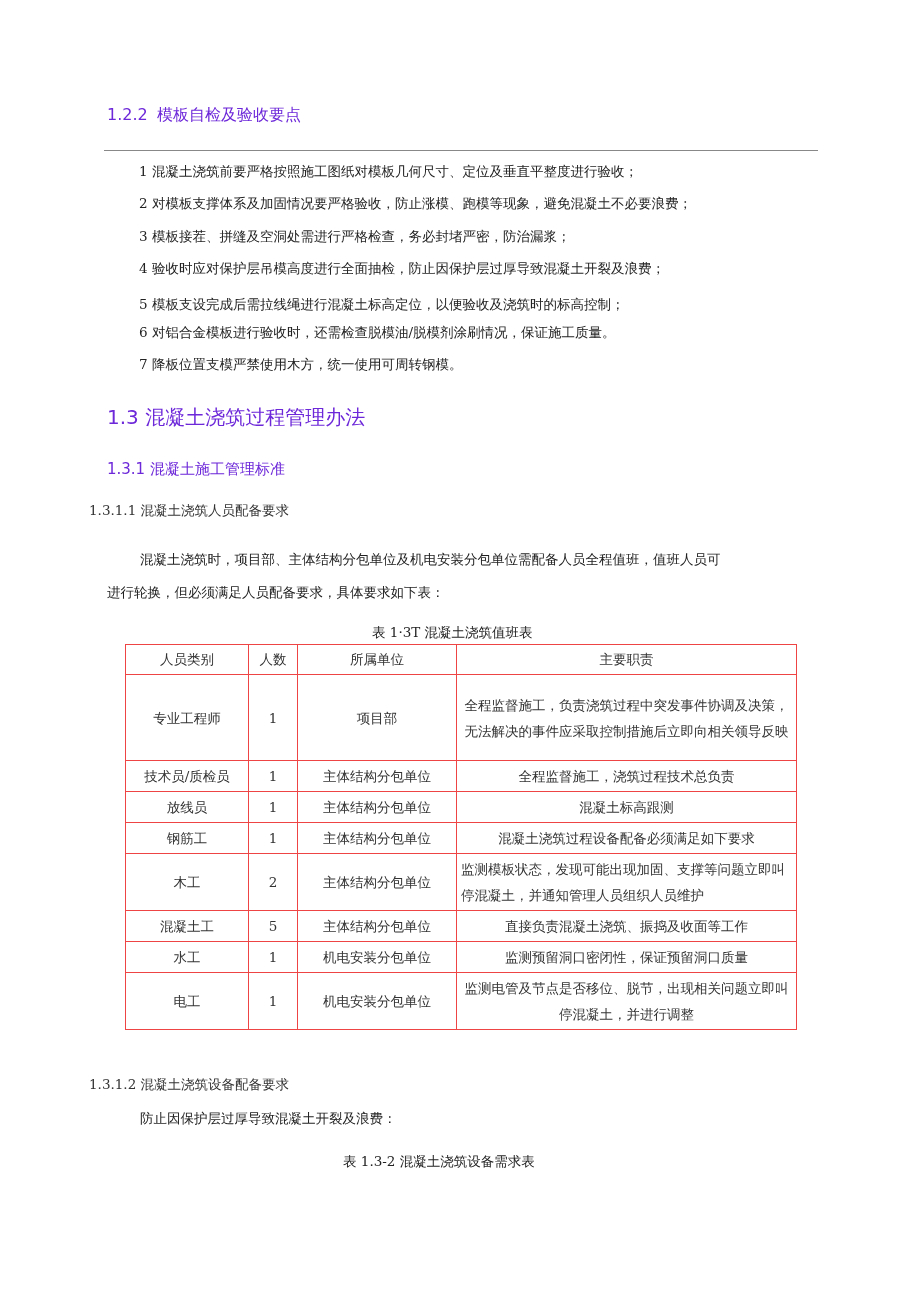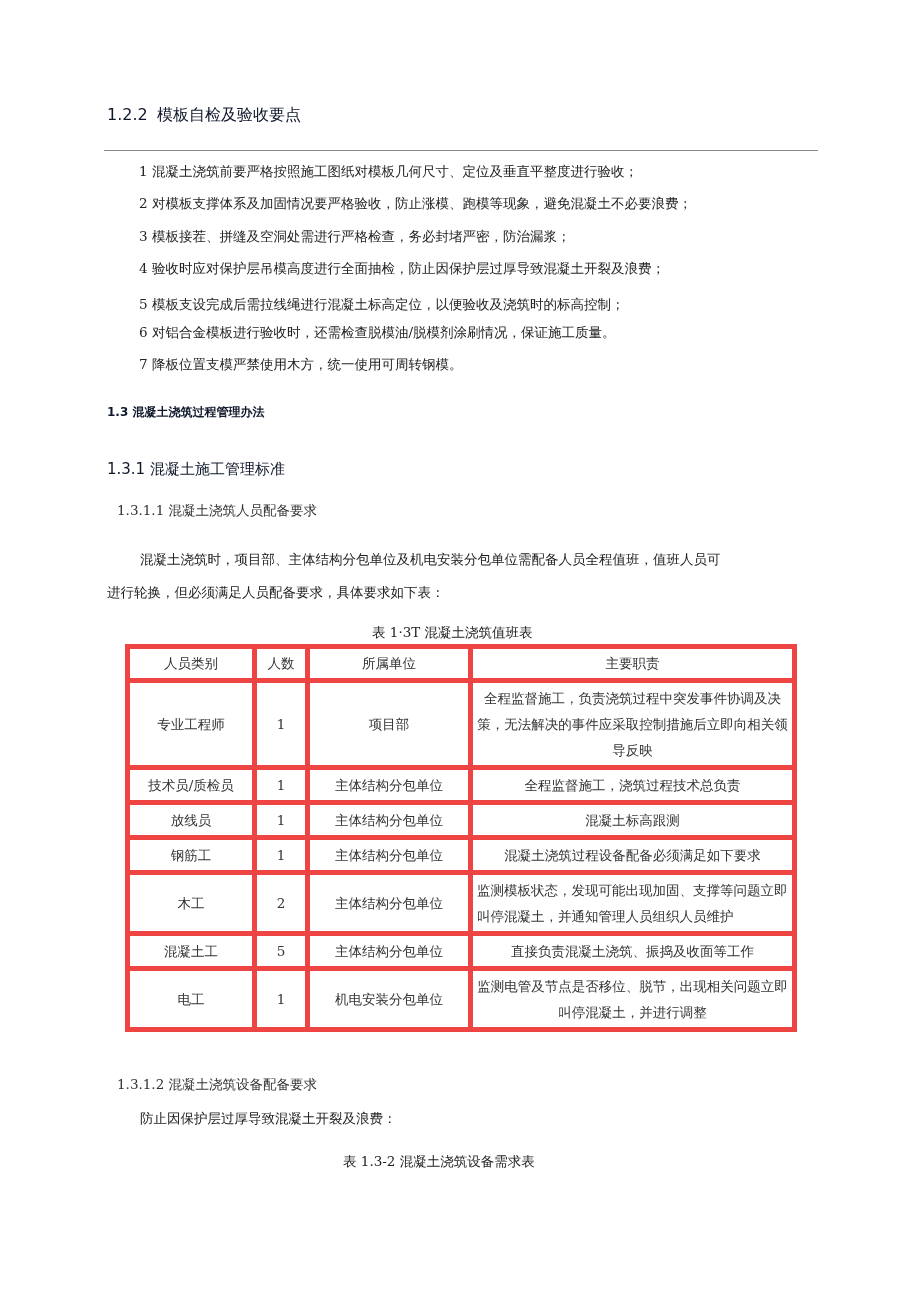--- a/index.html
+++ b/index.html
@@ -1,31 +1,31 @@
 <!DOCTYPE html>
 <html><head>
   <meta charset="utf-8">
   <style>
     html, body { margin: 0; padding: 0; background: #ffffff; }
     body { width: 920px; height: 1301px; position: relative; overflow: hidden;
       font-family: "DejaVu Serif", "Liberation Serif", serif; color: #222; }
     .abs { position: absolute; white-space: nowrap; }
-    .h-sans { font-family: "DejaVu Sans", "Liberation Sans", sans-serif; color: #0f172a; }
+    .h-sans { font-family: "DejaVu Sans", "Liberation Sans", sans-serif; color: #6d28d9; }
     .h122 { left: 107px; top: 105px; font-size: 16px; }
     .h122 .num { display: inline-block; width: 50px; }
     .rule { position: absolute; left: 104px; top: 150px; width: 714px; height: 0; border-top: 1px solid #888; }
     .item { left: 139px; font-size: 13.5px; }
-    .h13 { left: 107px; top: 404px; font-size: 12px; font-weight: bold; }
+    .h13 { left: 107px; top: 404px; font-size: 20px; }
     .h131 { left: 107px; top: 460px; font-size: 15px; }
-    .h1311 { left: 117px; top: 502px; font-size: 13.5px; color: #333; }
+    .h1311 { left: 89px; top: 502px; font-size: 13.5px; color: #333; }
     .para { left: 107px; width: 700px; font-size: 13.5px; }
     .caption { font-size: 13.5px; }
     table.duty { position: absolute; left: 125px; top: 644px; width: 672px;
       border-collapse: collapse; font-size: 13.5px; color: #333; }
-    table.duty td, table.duty th { border: 5px solid #ef4444; text-align: center;
+    table.duty td, table.duty th { border: 1px solid #ef4444; text-align: center;
       font-weight: normal; padding: 2px 4px; line-height: 26px; }
     table.duty th { height: 25px; line-height: 25px; }
     .c1 { width: 114px; } .c2 { width: 40px; } .c3 { width: 150px; margin-top: 13px; } .c4 { width: auto; margin-top: 36px; }
     .duty-text { white-space: normal; margin-left: 48px; }
   </style>
 </head>
 <body>
 
 <div class="abs h-sans h122">
   <span class="num">1.2.2</span><span>模板自检及验收要点</span>
@@ -90,20 +90,26 @@
       <td>2</td>
       <td>主体结构分包单位</td>
       <td class="duty-text" style="text-align:left">监测模板状态，发现可能出现加固、支撑等问题立即叫停混凝土，并通知管理人员组织人员维护</td>
     </tr>
     <tr>
       <td>混凝土工</td>
       <td>5</td>
       <td>主体结构分包单位</td>
       <td class="duty-text">直接负责混凝土浇筑、振捣及收面等工作</td>
     </tr>
+    <tr>
+      <td>水工</td>
+      <td>1</td>
+      <td>机电安装分包单位</td>
+      <td class="duty-text">监测预留洞口密闭性，保证预留洞口质量</td>
+    </tr>
     <tr style="height:56px">
       <td>电工</td>
       <td>1</td>
       <td>机电安装分包单位</td>
       <td class="duty-text">监测电管及节点是否移位、脱节，出现相关问题立即叫停混凝土，并进行调整</td>
     </tr>
   </tbody>
 </table>
 
 <div class="abs h1311" style="top:1076px">1.3.1.2 混凝土浇筑设备配备要求</div>

